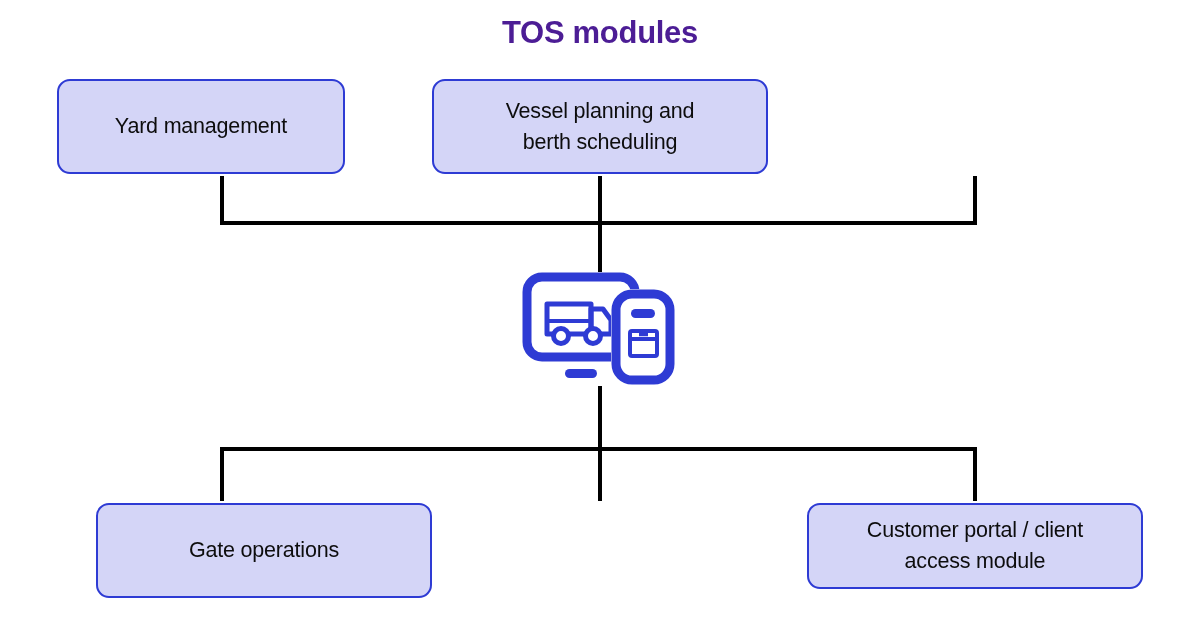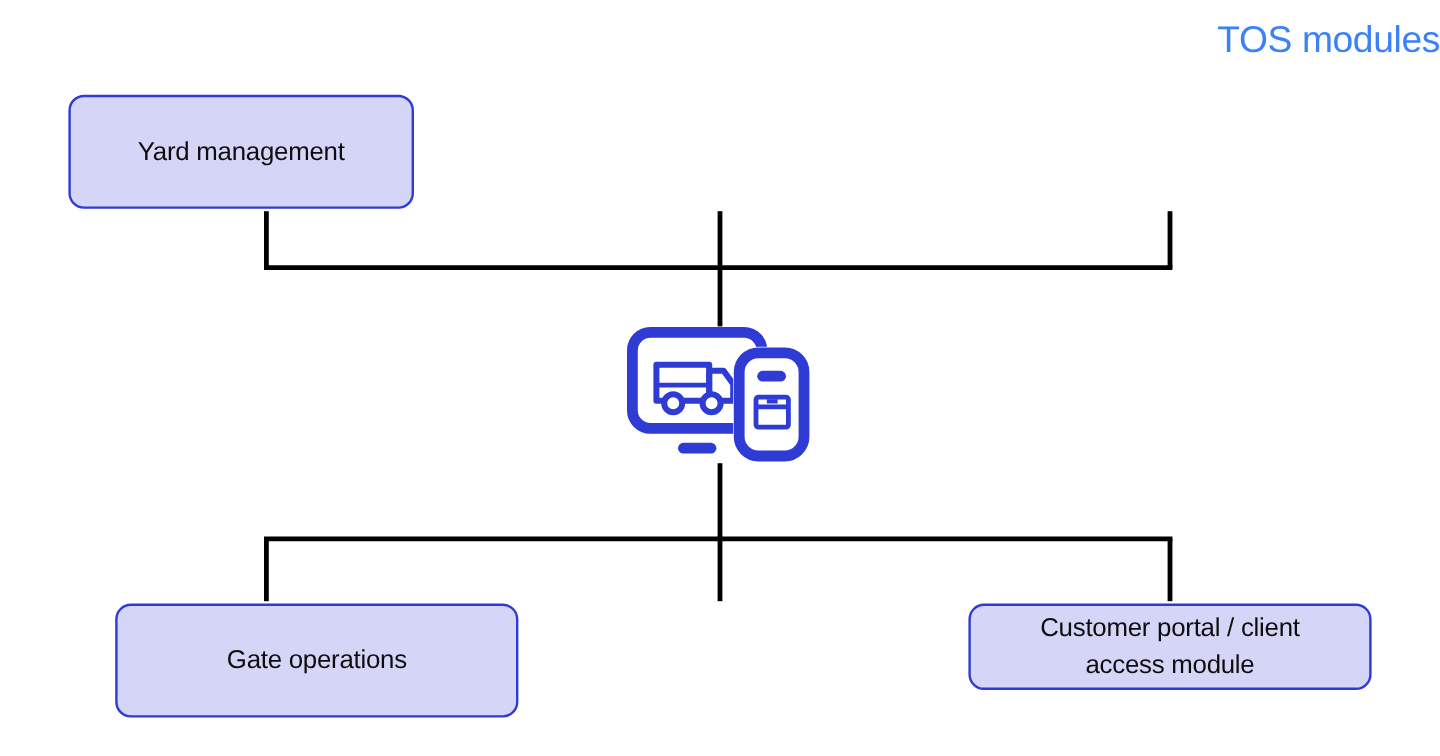--- a/index.html
+++ b/index.html
@@ -23,25 +23,25 @@
     width: 1200px;
     height: 630px;
   }
 
   
   .diagram-title {
     position: absolute;
     left: 0;
     top: 14px;
     width: 1200px;
-    text-align: right;
+    text-align: center;
     font-size: 31px;
-    font-weight: 400;
+    font-weight: 700;
     letter-spacing: -0.3px;
-    color: #3b82f6;
+    color: #4c1d95;
     line-height: 38px;
     white-space: pre;
   }
 
   
   #connectors {
     position: absolute;
     left: 0;
     top: 0;
     width: 1200px;
@@ -71,21 +71,21 @@
     white-space: pre-line;
   }
 
   
   .box-r0c0 { left: 57px;  top: 79px;  width: 288px; height: 95px; }
   .box-r0c1 { left: 432px; top: 79px;  width: 336px; height: 95px; }
   .box-r0c2 { left: 807px; top: 79px;  width: 336px; height: 95px; }
   
   .box-r1c0 { left: 57px;  top: 503px; width: 336px; height: 95px; margin-left: 39px; }
   .box-r1c1 { left: 432px; top: 503px; width: 336px; height: 95px; }
-  .box-r1c2 { left: 807px; top: 503px; width: 336px; height: 72px; }
+  .box-r1c2 { left: 807px; top: 503px; width: 336px; height: 86px; }
 
   
   #center-icon {
     position: absolute;
     left: 521px;
     top: 268px;
     width: 158px;
     height: 120px;
   }
 </style>
@@ -113,20 +113,24 @@
 
       <path d="M222,449 L222,501"></path>
       <path d="M600,449 L600,501"></path>
       <path d="M975,449 L975,501"></path>
     </g>
   </svg>
 
   <div class="module-box box-r0c0">
     <span class="module-label">Yard management</span>
   </div>
+  <div class="module-box box-r0c1">
+    <span class="module-label">Vessel planning and
+berth scheduling</span>
+  </div>
 
   <svg id="center-icon" viewBox="0 0 158 120">
 
     <rect x="6" y="9" width="108" height="80" rx="15" ry="15" fill="none" stroke="#2e3bd4" stroke-width="9"></rect>
 
     <rect x="44" y="101" width="32" height="9" rx="4.5" ry="4.5" fill="#2e3bd4"></rect>
 
     <path d="M26,36 h44 v30 h-44 z" fill="none" stroke="#2e3bd4" stroke-width="5" stroke-linejoin="round"></path>
 
     <path d="M70,41 h12 l8,11 v14 h-20 z" fill="none" stroke="#2e3bd4" stroke-width="5" stroke-linejoin="round"></path>

